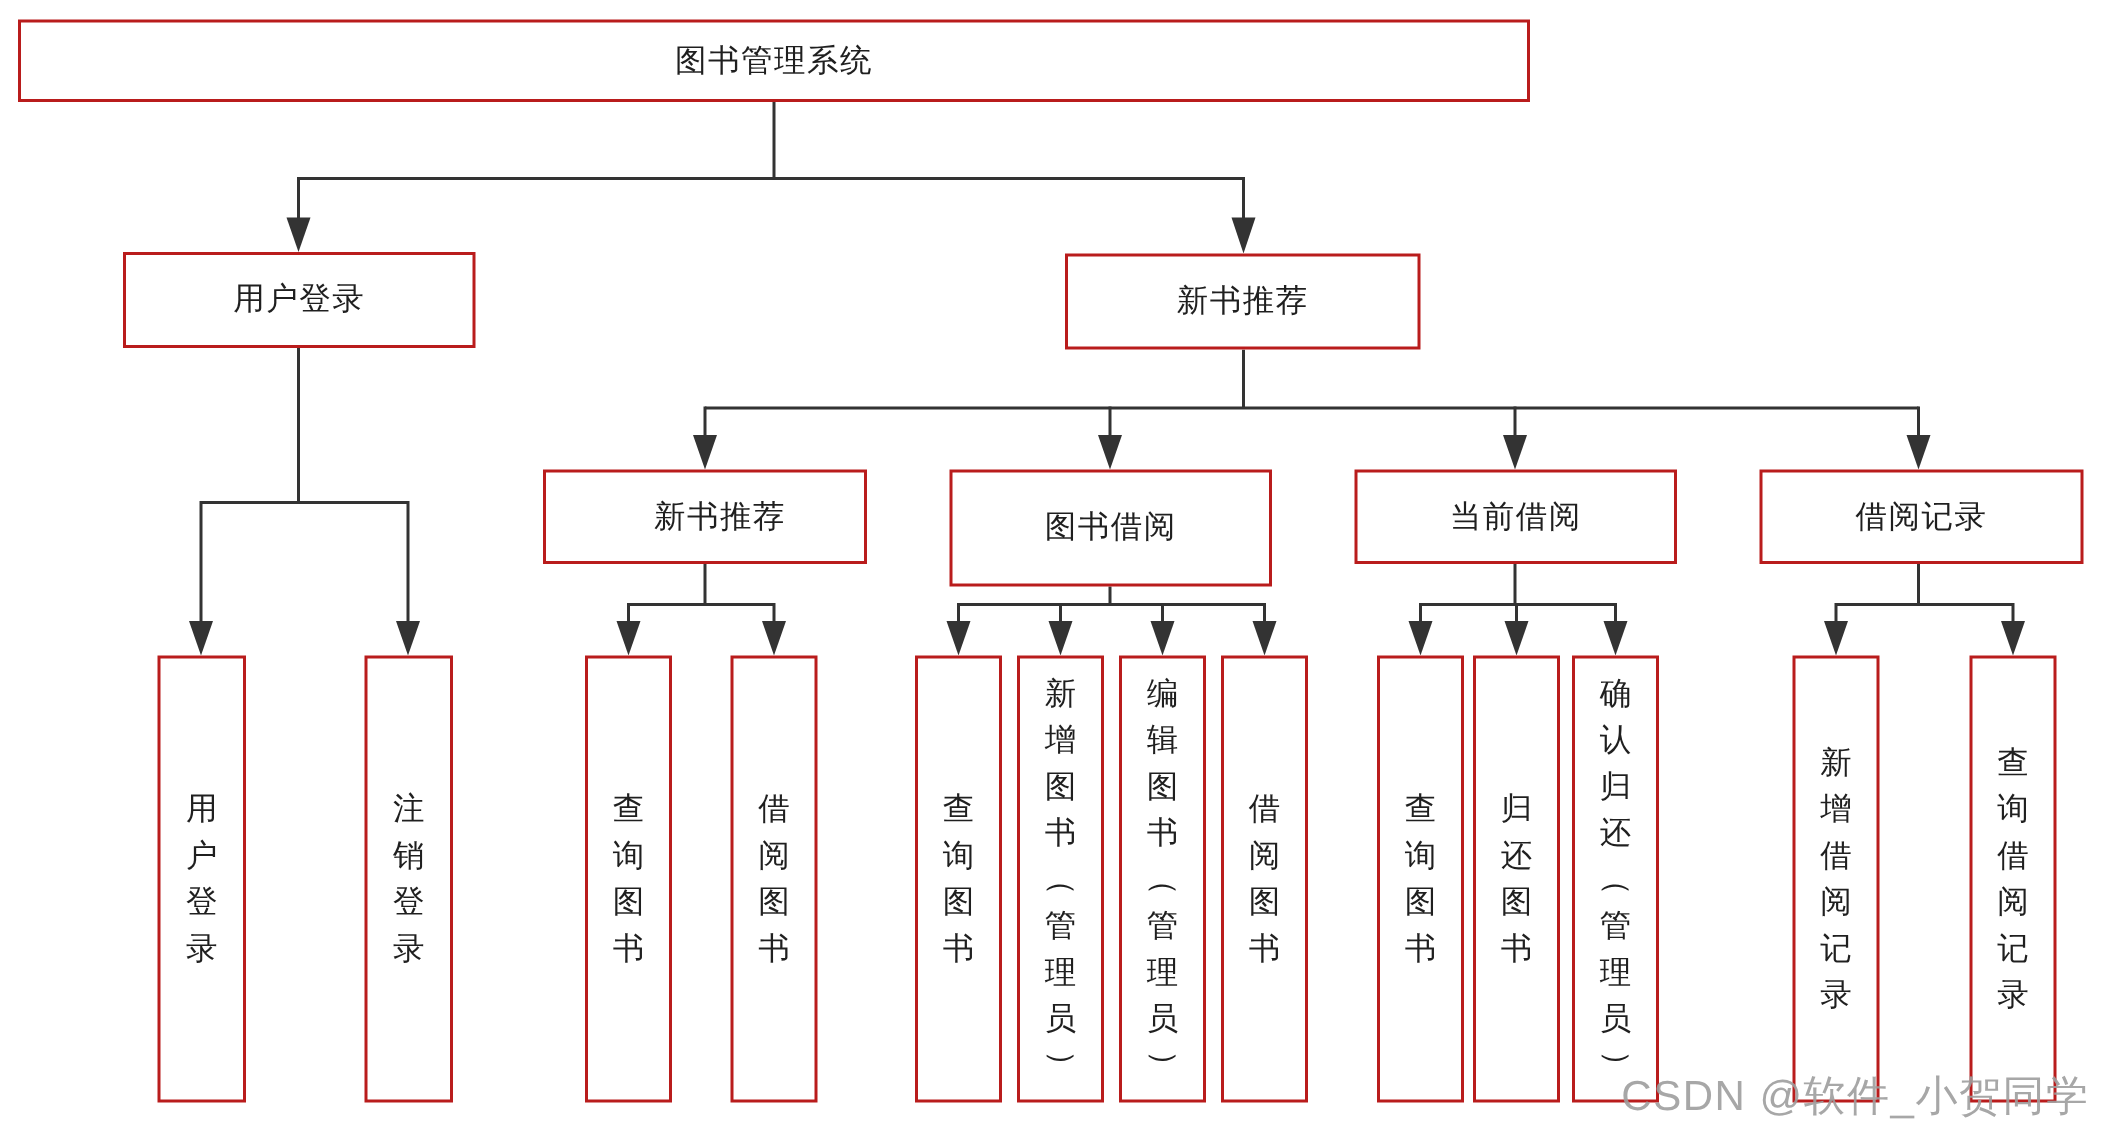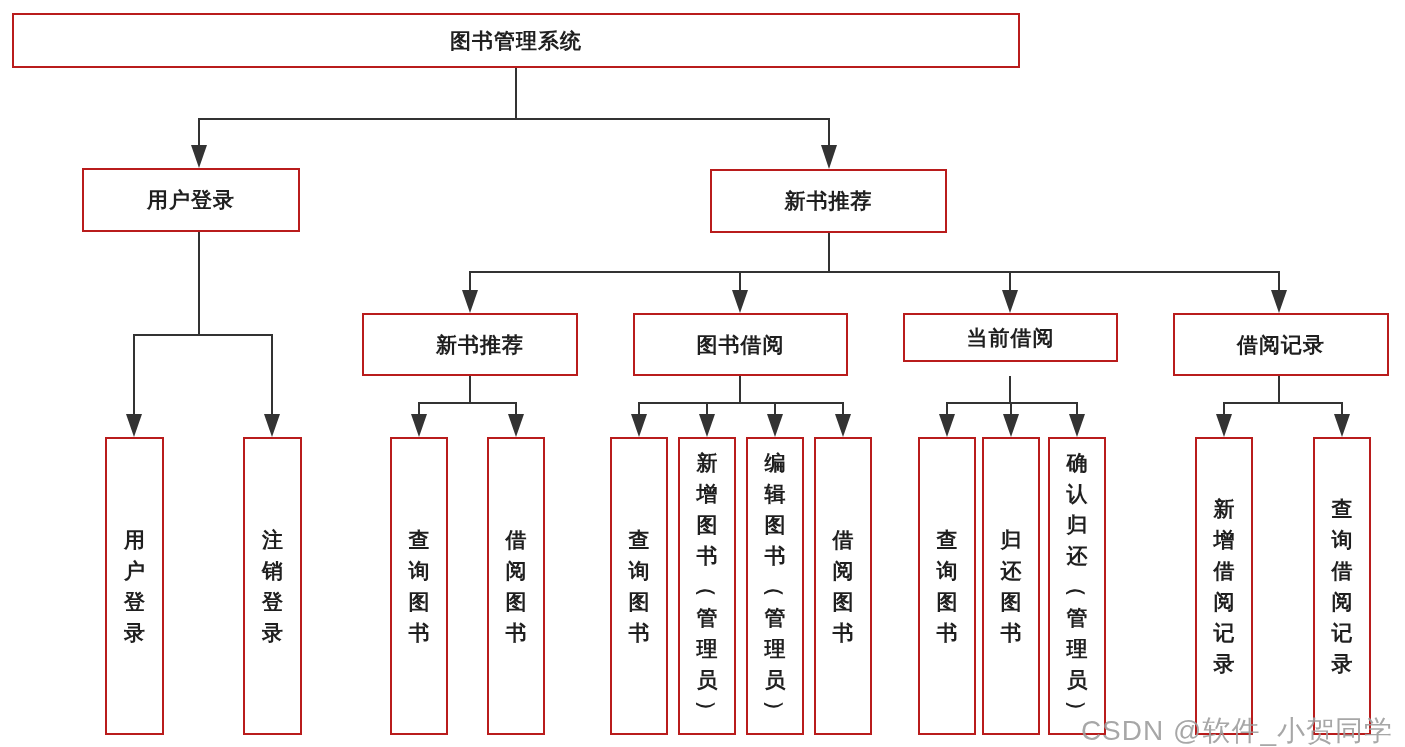--- a/index.html
+++ b/index.html
@@ -4,21 +4,21 @@
 <style>
   html,body{margin:0;padding:0;background:#fff;}
   .canvas{
     position:relative;width:1405px;height:747px;background:#ffffff;overflow:hidden;
     font-family:"Liberation Sans","DejaVu Sans",sans-serif;color:#1f1f1f;
   }
   svg.connectors{position:absolute;left:0;top:0;z-index:0;}
   .node{
     position:absolute;box-sizing:border-box;background:#ffffff;border:2px solid #b91c1c;
     display:flex;align-items:center;justify-content:center;
-    font-size:21px;letter-spacing:1px;z-index:1;line-height:1.2;font-weight:bold;
+    font-size:21px;letter-spacing:1px;z-index:1;line-height:1.2;
   }
   .node.root{border-width:2px;}
   .vbox{flex-direction:column;letter-spacing:0;}
   .vchar{display:block;height:31px;line-height:31px;font-size:21px;text-align:center;}
   .vchar.rot{transform:rotate(90deg);}
   .watermark{
     position:absolute;right:12px;top:712px;z-index:2;
     font-size:28px;color:#9e9e9e;opacity:.9;letter-spacing:1px;white-space:nowrap;
   }
 </style>
@@ -91,26 +91,26 @@
       <polygon points="939,414 955,414 947,437"></polygon>
       <polygon points="1003,414 1019,414 1011,437"></polygon>
       <polygon points="1069,414 1085,414 1077,437"></polygon>
       <polygon points="1216,414 1232,414 1224,437"></polygon>
       <polygon points="1334,414 1350,414 1342,437"></polygon>
     </g>
   </svg>
 
   <div class="node root" style="left:12px;top:13px;width:1008px;height:55px;">图书管理系统</div>
 
-  <div class="node" style="left:82px;top:168px;width:218px;height:64px;">用户登录</div>
+  <div class="node" style="left:82px;top:168px;width:235px;height:64px;">用户登录</div>
   <div class="node" style="left:710px;top:169px;width:237px;height:64px;">新书推荐</div>
 
   <div class="node" style="left:362px;top:313px;width:216px;height:63px;padding-left:20px;">新书推荐</div>
-  <div class="node" style="left:633px;top:313px;width:215px;height:63px;">图书借阅</div>
-  <div class="node" style="left:903px;top:313px;width:215px;height:49px;">当前借阅</div>
+  <div class="node" style="left:633px;top:313px;width:215px;height:78px;">图书借阅</div>
+  <div class="node" style="left:903px;top:313px;width:215px;height:63px;">当前借阅</div>
   <div class="node" style="left:1173px;top:313px;width:216px;height:63px;">借阅记录</div>
 
   <div class="node vbox" style="left:105px;top:437px;width:59px;height:298px;">
       <span class="vchar">用</span>
       <span class="vchar">户</span>
       <span class="vchar">登</span>
       <span class="vchar">录</span>
     </div>
   <div class="node vbox" style="left:243px;top:437px;width:59px;height:298px;">
       <span class="vchar">注</span>

